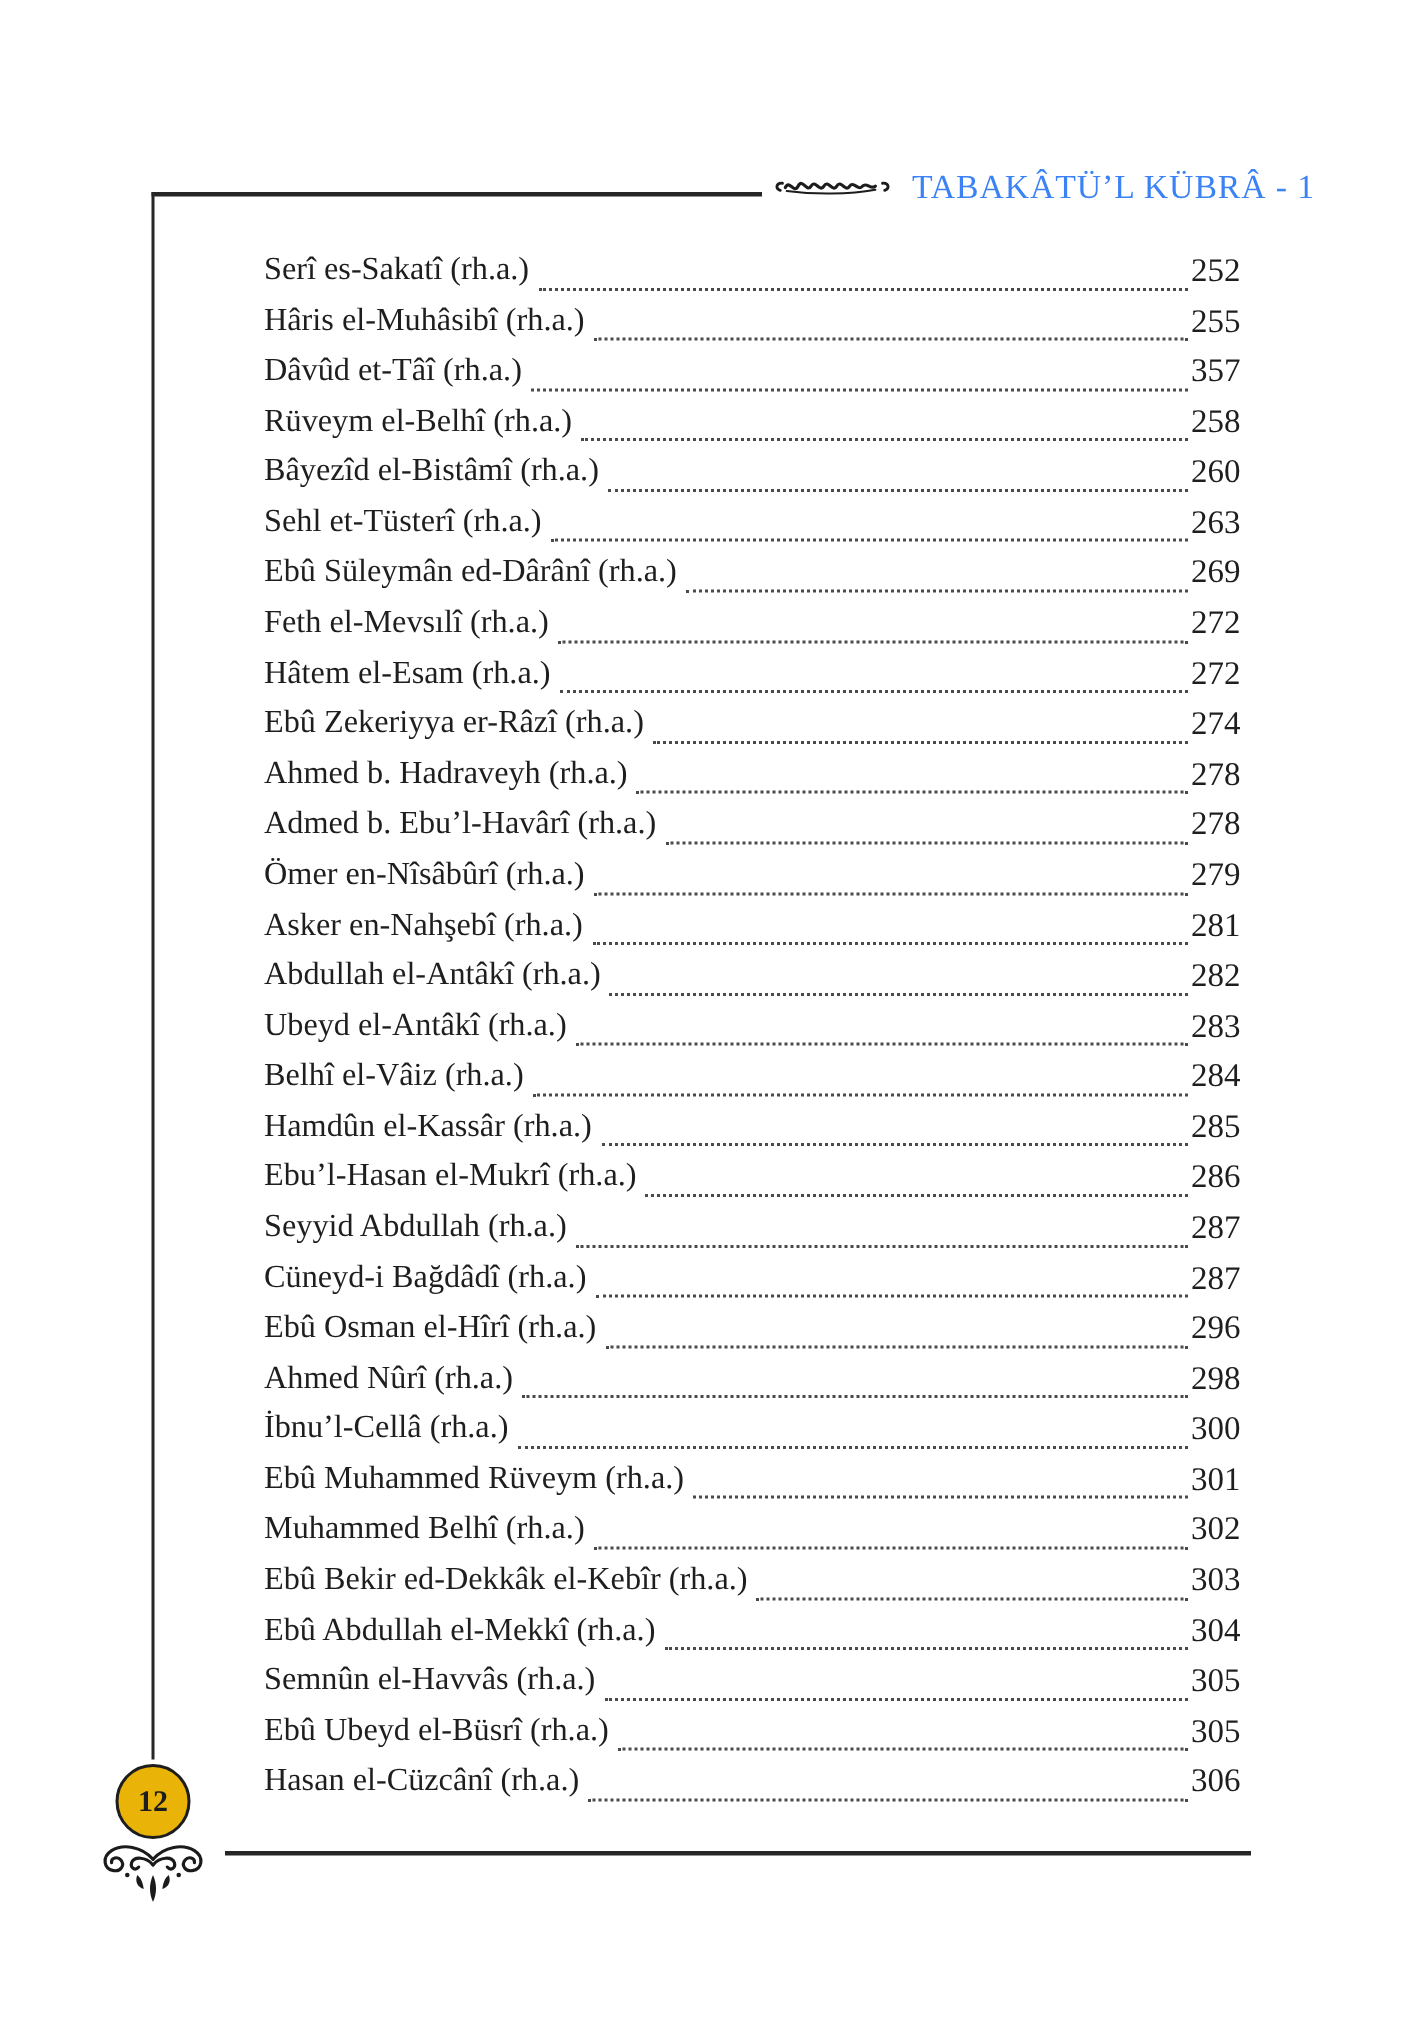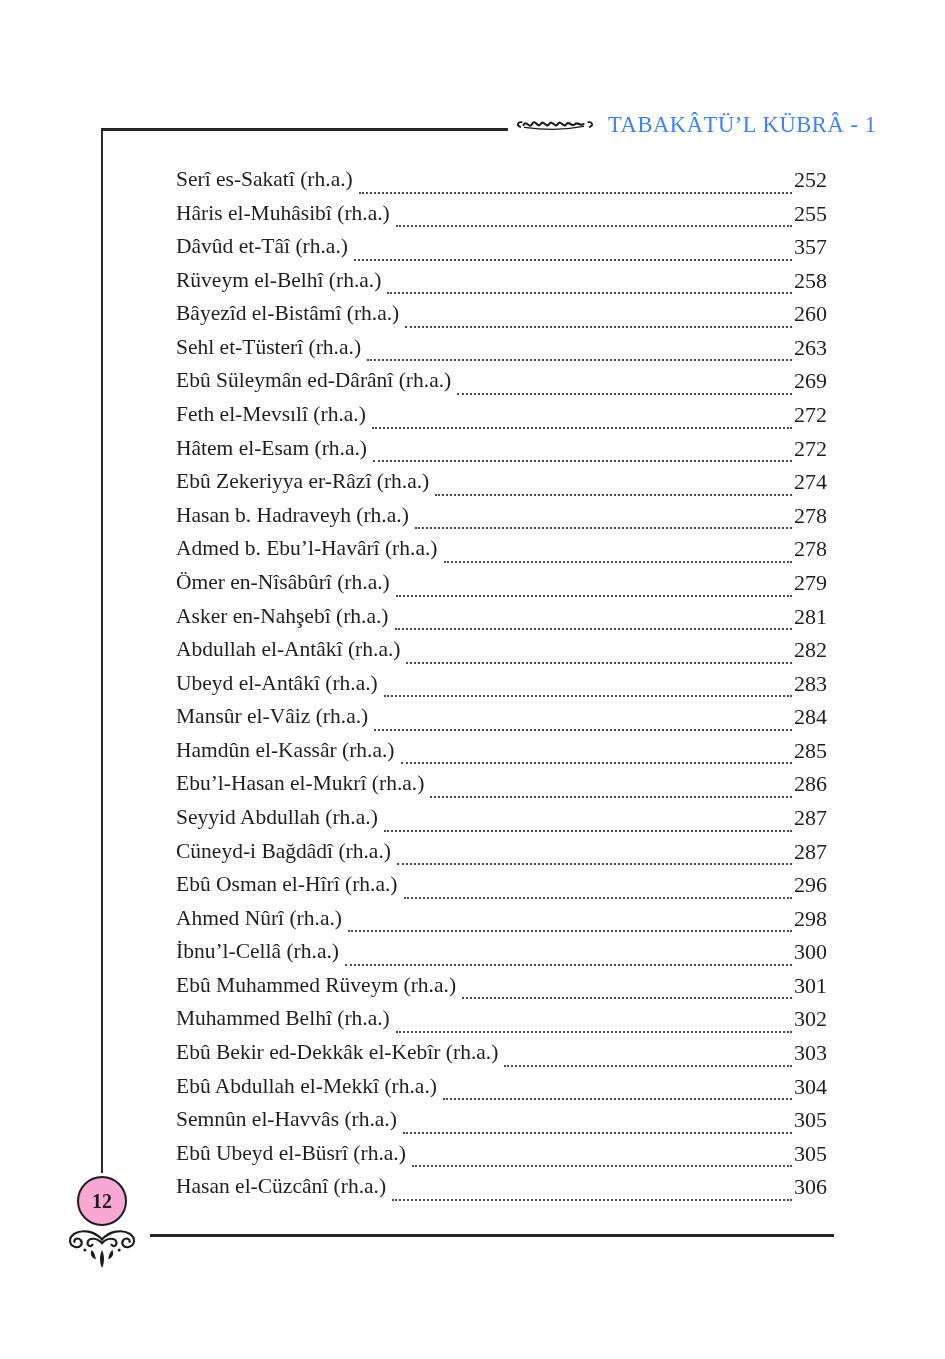--- a/index.html
+++ b/index.html
@@ -45,21 +45,21 @@
   }
   .toc-page {
     font-size: 22px; line-height: 1; padding-bottom: 5px;
   }
   .page-badge {
     position: absolute; left: 77px; top: 1176px;
     width: 46px; height: 46px;
     border: 2.5px solid #1d1d1d; border-radius: 50%;
     display: flex; align-items: center; justify-content: center;
     font-size: 20px; font-weight: bold; color: #1d1d1d;
-    background: #f9a8d4;
+    background: #eab308;
   }
   .flourish {
     position: absolute; left: 62px; top: 1227px;
   }
   .bottomline {
     position: absolute; left: 150px; top: 1234px;
     width: 684px; height: 3px; background: #262626;
   }
 </style>
 </head>
@@ -127,21 +127,21 @@
         <span class="toc-name">Hâtem el-Esam (rh.a.)</span>
         <span class="leader"></span>
         <span class="toc-page">272</span>
       </div>
       <div class="toc-row">
         <span class="toc-name">Ebû Zekeriyya er-Râzî (rh.a.)</span>
         <span class="leader"></span>
         <span class="toc-page">274</span>
       </div>
       <div class="toc-row">
-        <span class="toc-name">Hasan b. Hadraveyh (rh.a.)</span>
+        <span class="toc-name">Ahmed b. Hadraveyh (rh.a.)</span>
         <span class="leader"></span>
         <span class="toc-page">278</span>
       </div>
       <div class="toc-row">
         <span class="toc-name">Admed b. Ebu’l-Havârî (rh.a.)</span>
         <span class="leader"></span>
         <span class="toc-page">278</span>
       </div>
       <div class="toc-row">
         <span class="toc-name">Ömer en-Nîsâbûrî (rh.a.)</span>
@@ -157,21 +157,21 @@
         <span class="toc-name">Abdullah el-Antâkî (rh.a.)</span>
         <span class="leader"></span>
         <span class="toc-page">282</span>
       </div>
       <div class="toc-row">
         <span class="toc-name">Ubeyd el-Antâkî (rh.a.)</span>
         <span class="leader"></span>
         <span class="toc-page">283</span>
       </div>
       <div class="toc-row">
-        <span class="toc-name">Mansûr el-Vâiz (rh.a.)</span>
+        <span class="toc-name">Belhî el-Vâiz (rh.a.)</span>
         <span class="leader"></span>
         <span class="toc-page">284</span>
       </div>
       <div class="toc-row">
         <span class="toc-name">Hamdûn el-Kassâr (rh.a.)</span>
         <span class="leader"></span>
         <span class="toc-page">285</span>
       </div>
       <div class="toc-row">
         <span class="toc-name">Ebu’l-Hasan el-Mukrî (rh.a.)</span>

